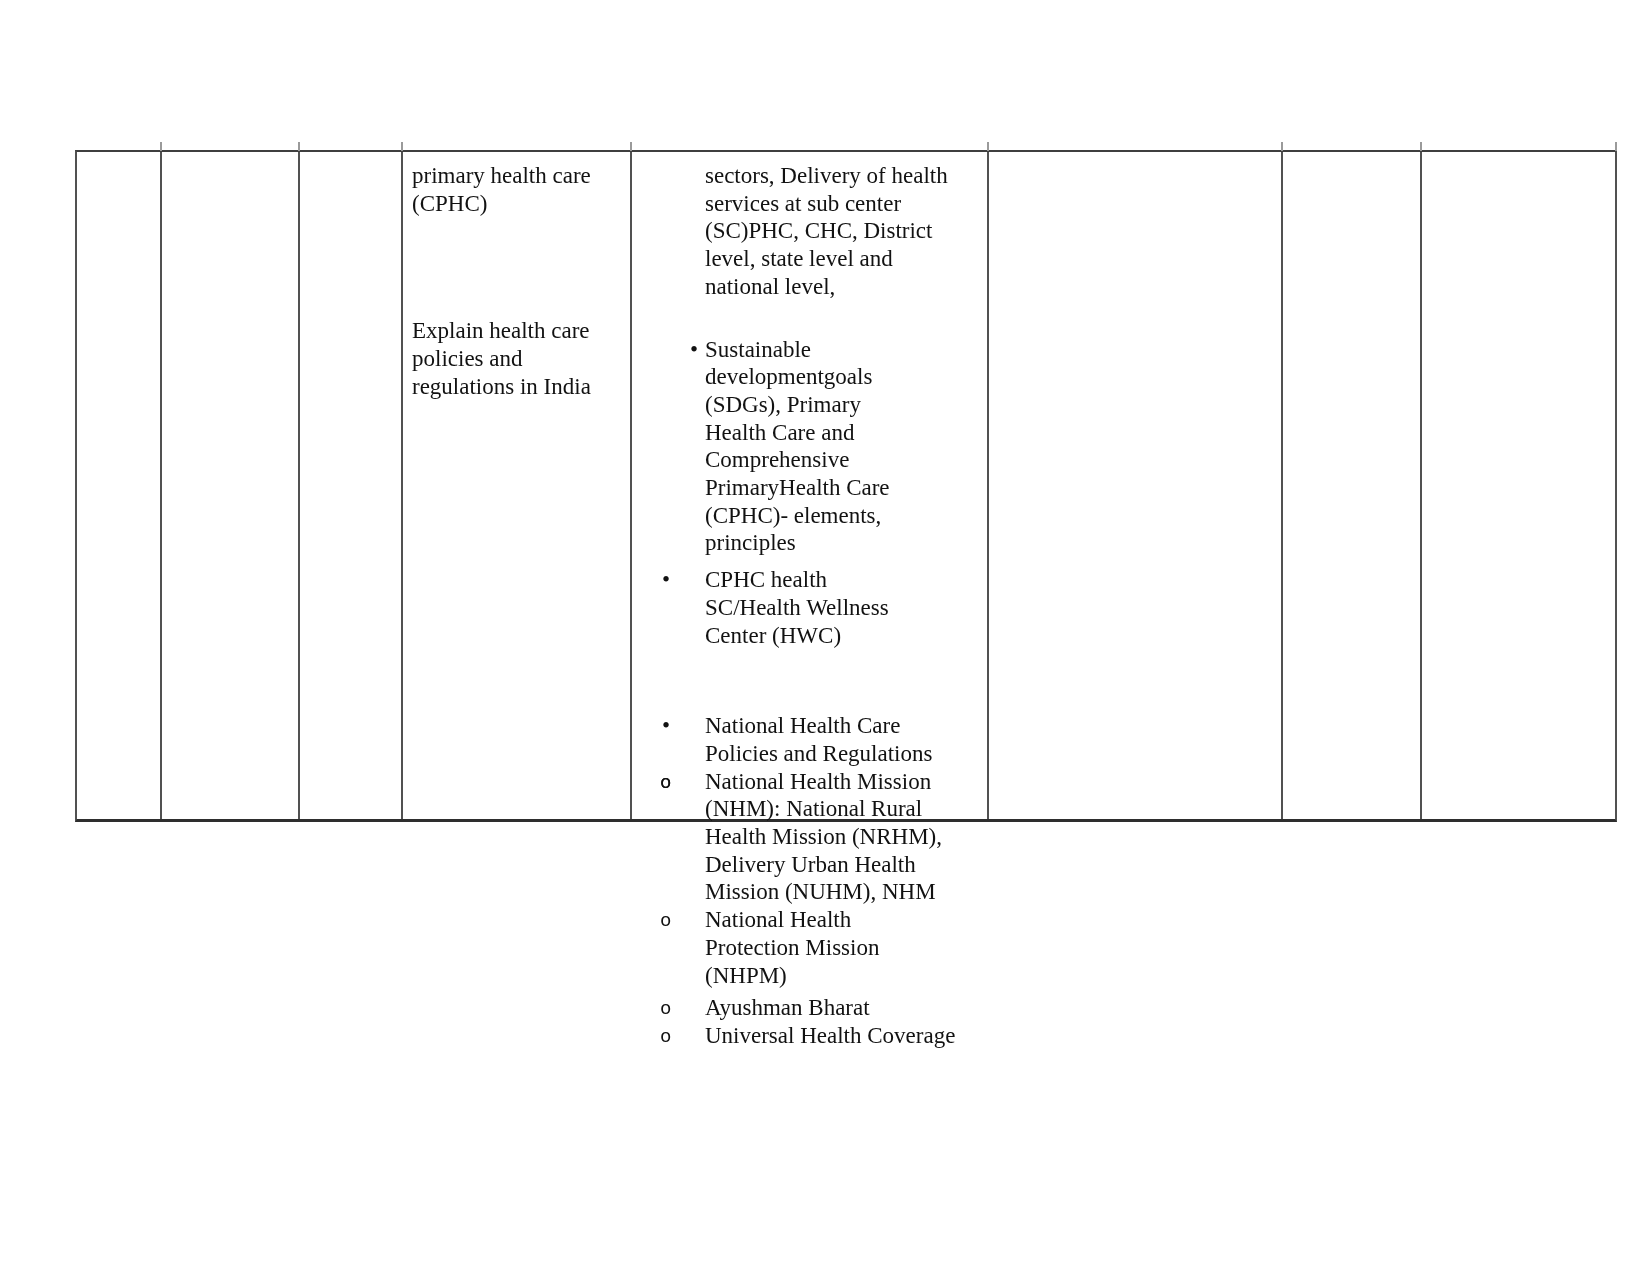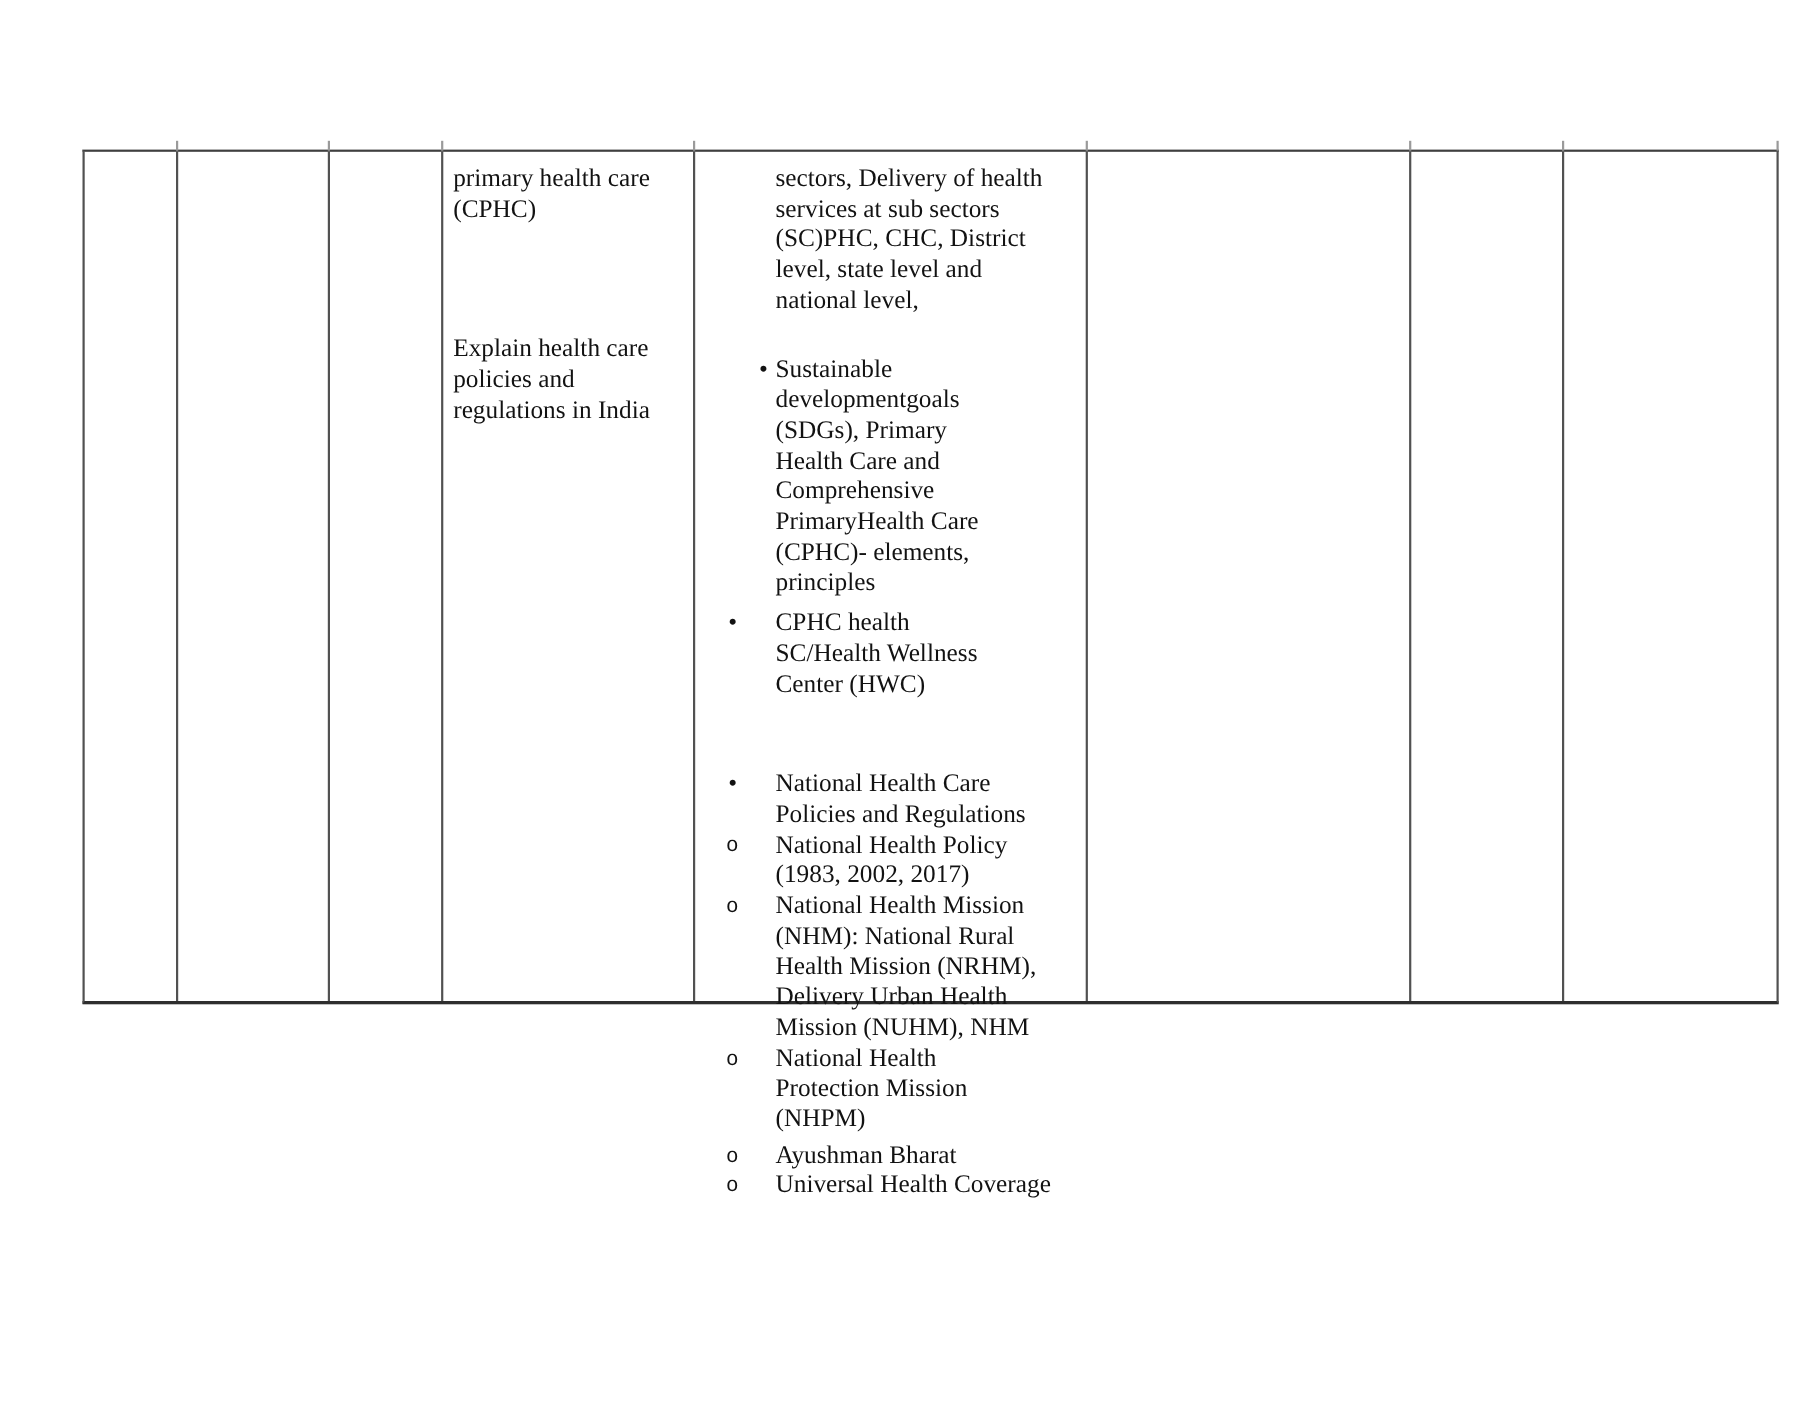--- a/index.html
+++ b/index.html
@@ -3,21 +3,21 @@
 <meta charset="utf-8">
 <style>
   html,body{margin:0;padding:0;background:#ffffff;}
   body{width:1650px;height:1275px;overflow:hidden;}
   .page{
     position:relative;width:1650px;height:1275px;background:#ffffff;
     font-family:"Liberation Serif","DejaVu Serif",serif;color:#121212;
   }
   
   .table{
-    position:absolute;left:75px;top:136px;width:1542px;height:777px;
+    position:absolute;left:75px;top:150px;width:1542px;height:672px;
     border-left:2px solid #515151;border-right:2px solid #515151;
     border-top:2px solid #3f3f3f;border-bottom:3px solid #2e2e2e;
     box-sizing:border-box;
   }
   .vline{position:absolute;top:0;bottom:0;width:2px;background:#515151;}
   .tick{position:absolute;top:-10px;height:9px;width:2px;background:#9a9a9a;}
   
   .cell{position:absolute;top:10px;font-size:23px;line-height:27.7px;}
   .cell-objectives{left:335px;width:230px;}
   .cell-content{left:553px;width:362px;}
@@ -75,21 +75,21 @@
           <div class="tline">Explain health care</div>
           <div class="tline">policies and</div>
           <div class="tline">regulations in India</div>
         </div>
     </div>
 
     <div class="cell cell-content" id="content-cell">
         <div class="block paragraph">
           <div class="lines">
             <div class="tline">sectors, Delivery of health</div>
-            <div class="tline">services at sub sectors</div>
+            <div class="tline">services at sub center</div>
             <div class="tline">(SC)PHC, CHC, District</div>
             <div class="tline">level, state level and</div>
             <div class="tline">national level,</div>
           </div>
         </div>
         <div class="block bullet-deep" style="margin-top: 35px;">
           <span class="marker">•</span>
           <div class="lines">
             <div class="tline">Sustainable</div>
             <div class="tline">developmentgoals</div>
@@ -111,24 +111,20 @@
         </div>
         <div class="block bullet" style="margin-top: 63px;">
           <span class="marker">•</span>
           <div class="lines">
             <div class="tline">National Health Care</div>
             <div class="tline">Policies and Regulations</div>
           </div>
         </div>
         <div class="block circle">
           <span class="marker">o</span>
-          <div class="lines">
-            <div class="tline">National Health Policy</div>
-            <div class="tline">(1983, 2002, 2017)</div>
-          </div>
         </div>
         <div class="block circle">
           <span class="marker">o</span>
           <div class="lines">
             <div class="tline">National Health Mission</div>
             <div class="tline">(NHM): National Rural</div>
             <div class="tline">Health Mission (NRHM),</div>
             <div class="tline">Delivery Urban Health</div>
             <div class="tline">Mission (NUHM), NHM</div>
           </div>

